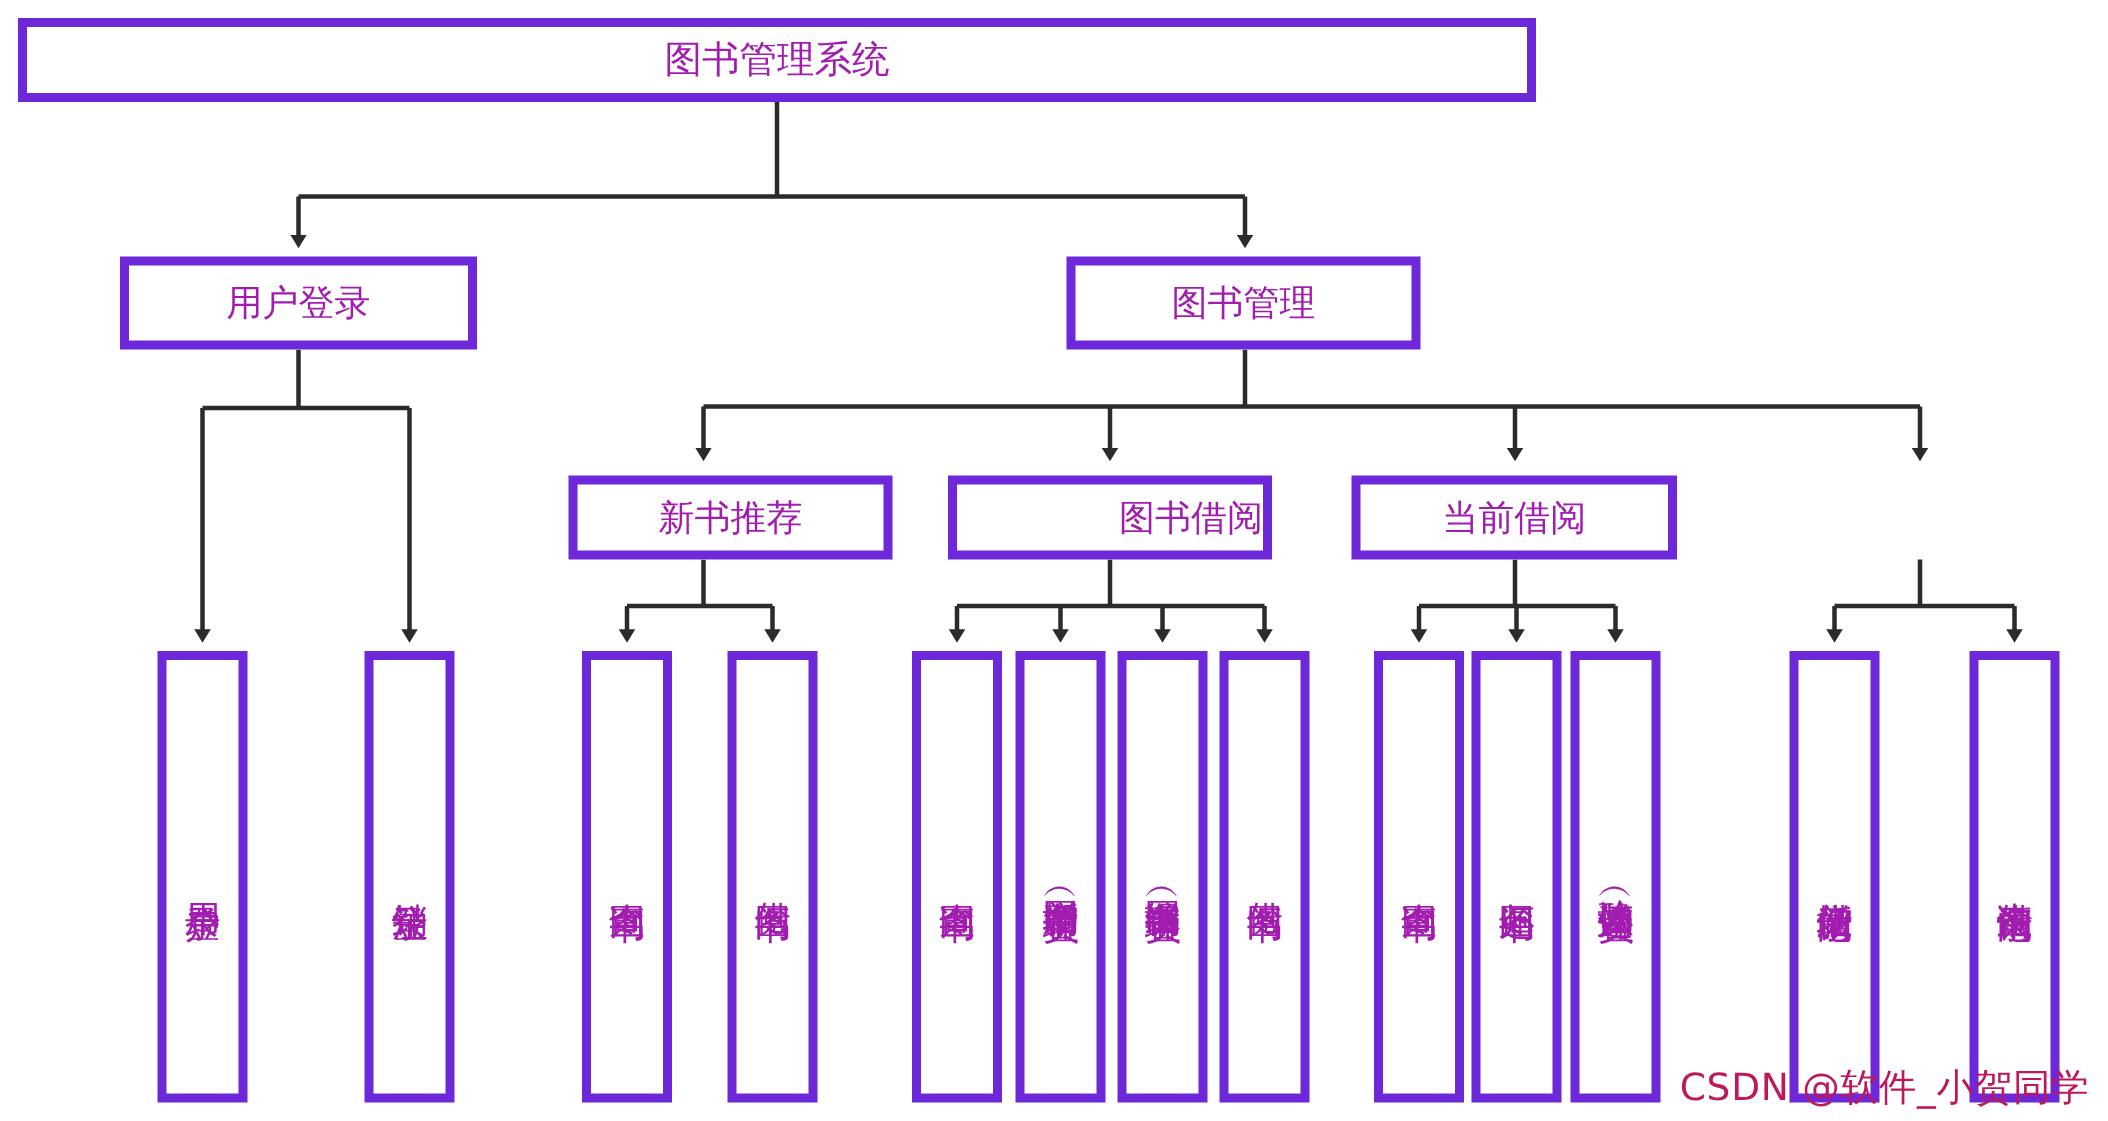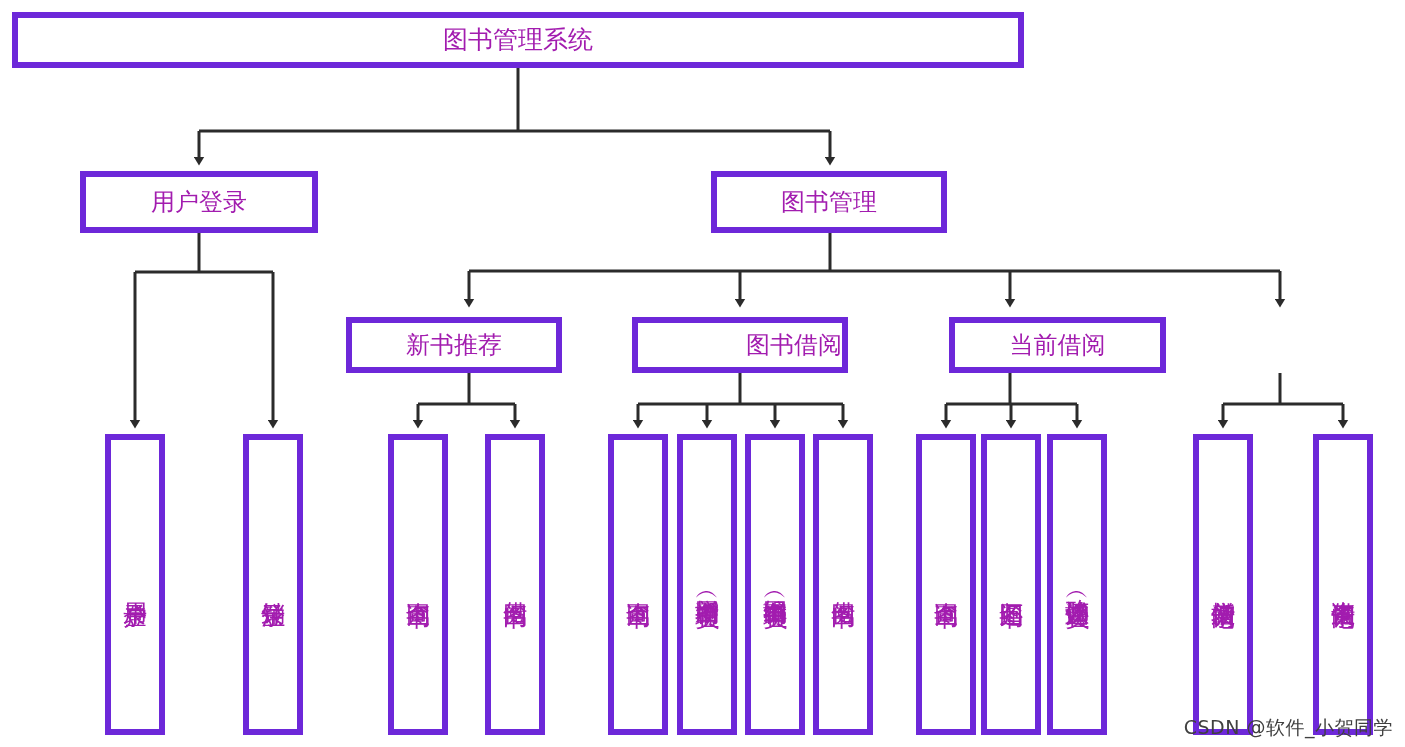--- a/index.html
+++ b/index.html
@@ -58,22 +58,22 @@
     font-size: 24px;
     line-height: 1.18;
     letter-spacing: 1px;
     white-space: normal;
     max-height: 286px;
   }
   #watermark {
     position: absolute;
     right: 12px;
     bottom: 6px;
-    font-size: 19px;
-    color: #404040;
+    font-size: 25px;
+    color: #be185d;
     letter-spacing: 0.5px;
     white-space: nowrap;
     pointer-events: none;
   }
 </style>
 </head>
 <body>
 
 <div id="diagram-canvas">
 
@@ -131,27 +131,27 @@
     <span class="node-label">图书管理系统</span>
   </div>
 
   <div class="node node-l2" style="left:80px; top:171px; width:238px; height:62px;">
     <span class="node-label">用户登录</span>
   </div>
   <div class="node node-l2" style="left:711px; top:171px; width:236px; height:62px;">
     <span class="node-label">图书管理</span>
   </div>
 
-  <div class="node node-l3" style="left:346px; top:317px; width:216px; height:56px;">
+  <div class="node node-l3" style="left:379px; top:317px; width:216px; height:56px;">
     <span class="node-label">新书推荐</span>
   </div>
   <div class="node node-l3" style="left:632px; top:317px; width:216px; height:56px;justify-content:flex-end;">
     <span class="node-label">图书借阅</span>
   </div>
-  <div class="node node-l3" style="left:901px; top:317px; width:217px; height:56px;margin-left:48px;">
+  <div class="node node-l3" style="left:901px; top:317px; width:217px; height:56px;">
     <span class="node-label">当前借阅</span>
   </div>
 
   <div class="node node-leaf" style="left:105px; top:434px; width:60px; height:301px;">
     <span class="node-label">用户登录</span>
   </div>
   <div class="node node-leaf" style="left:243px; top:434px; width:60px; height:301px;">
     <span class="node-label">注销登录</span>
   </div>
 

